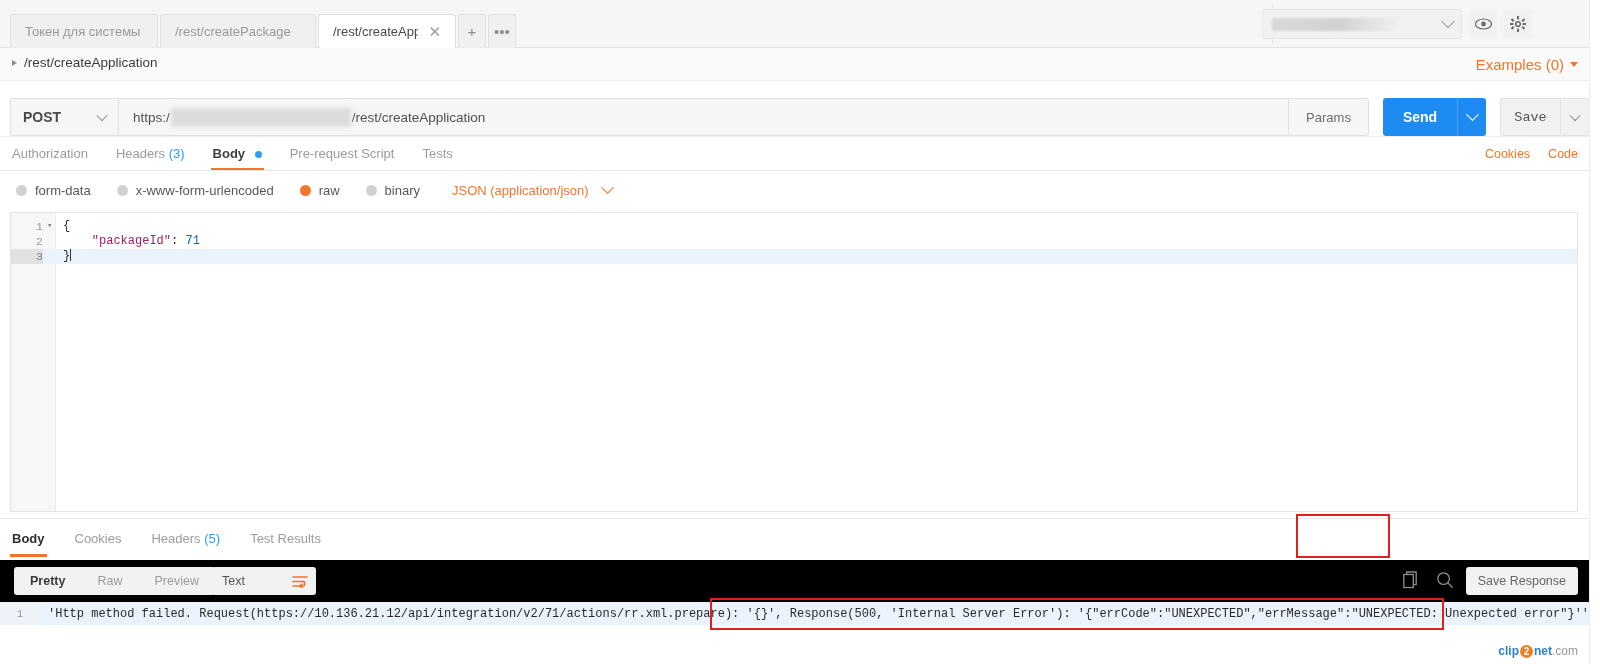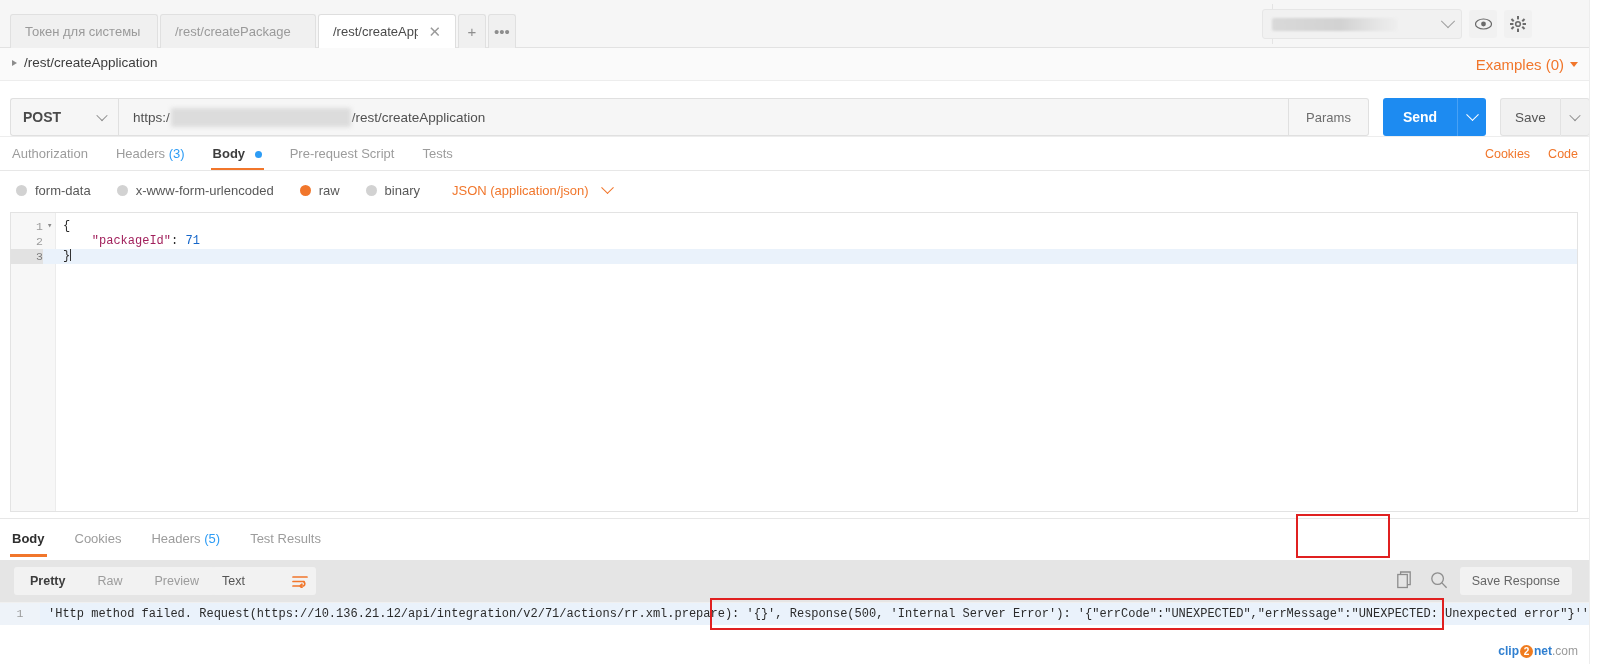--- a/index.html
+++ b/index.html
@@ -68,21 +68,21 @@
   }
   .url-blur{width:180px;height:19px;margin:0 1px;filter:blur(2px);background:#dcdcdc;border-radius:1px;}
   .params-btn{
     width:80px;height:38px;box-sizing:border-box;border:1px solid #e0e0e0;border-left:none;border-radius:0 3px 3px 0;
     background:#f6f6f6;display:flex;align-items:center;justify-content:center;font-size:13px;color:#6d6d6d;
   }
   .send-wrap{display:flex;margin-left:14px;}
   .send-btn{width:74px;height:38px;background:#1d8bf1;color:#fff;font-weight:700;font-size:14px;display:flex;align-items:center;justify-content:center;border-radius:3px 0 0 3px;}
   .send-caret{width:28px;height:38px;background:#1d8bf1;border-left:1px solid #48a1f5;border-radius:0 3px 3px 0;display:flex;align-items:center;justify-content:center;}
   .chev-white{width:8px;height:8px;border-right:1.6px solid #ffffff;border-bottom:1.6px solid #ffffff;transform:rotate(45deg) translate(-2px,-2px);}
-  .save-wrap{display:flex;margin-left:14px;}
+  .save-wrap{display:flex;margin-left:14px;font-family:Liberation Mono, monospace;}
   .save-btn{width:60px;height:38px;box-sizing:border-box;background:#f1f1f1;border:1px solid #e2e2e2;border-right:none;border-radius:3px 0 0 3px;display:flex;align-items:center;justify-content:center;font-size:13.5px;color:#555;}
   .save-caret{width:30px;height:38px;box-sizing:border-box;background:#f1f1f1;border:1px solid #e2e2e2;border-radius:0 3px 3px 0;display:flex;align-items:center;justify-content:center;}
 
   
   .subtabs{position:relative;height:33px;border-bottom:1px solid #e7e7e7;background:#fff;}
   .subtabs .inner{display:flex;align-items:flex-end;height:33px;padding-left:12px;}
   .stab{position:relative;height:33px;line-height:33px;margin-right:28px;font-size:13px;color:#9c9c9c;white-space:nowrap;}
   .stab.active{color:#3d3d3d;font-weight:600;}
   .stab.active:after{content:"";position:absolute;left:-2px;right:-2px;bottom:0;height:2px;background:#f1762b;}
   .cnt{color:#2d9cf5;}
@@ -122,21 +122,21 @@
   .rtab.active:after{content:"";position:absolute;left:-2px;right:-2px;bottom:0;height:3px;background:#f1762b;}
   .meta{position:absolute;right:22px;top:0;height:38px;display:flex;align-items:center;font-size:12.5px;color:#8e8e8e;}
   .meta .grp{margin-left:22px;white-space:nowrap;}
   .meta .val{color:#2d8ef0;font-weight:600;margin-left:4px;}
   .hl-box-status{
     position:absolute;left:1296px;top:514px;width:94px;height:44px;
     border:2px solid #e02020;box-sizing:border-box;pointer-events:none;
   }
 
   
-  .resp-tools{position:absolute;left:0;right:6px;top:560px;height:42px;background:#e5e5e5;}
+  .resp-tools{position:absolute;left:0;right:0;top:560px;height:42px;background:#000000;}
   .seg{position:absolute;left:14px;top:7px;height:28px;display:flex;background:#f2f2f2;border-radius:3px;align-items:center;}
   .seg div{height:28px;line-height:28px;padding:0 16px;font-size:12.5px;color:#9c9c9c;}
   .seg div.active{color:#3c3c3c;font-weight:600;}
   .fmt{position:absolute;left:212px;top:7px;height:28px;background:#f2f2f2;border-radius:3px;display:flex;align-items:center;padding:0 10px;font-size:12.5px;color:#555;gap:41px;}
   .wrapbtn{position:absolute;left:286px;top:7px;width:28px;height:28px;background:#f2f2f2;border-radius:3px;display:flex;align-items:center;justify-content:center;}
   .tools-right{position:absolute;right:22px;top:7px;height:28px;display:flex;align-items:center;}
   .saveresp{height:28px;line-height:28px;padding:0 12px;background:#f2f2f2;border-radius:3px;font-size:12.5px;color:#666;margin-left:12px;}
 
   
   .resp-body{position:absolute;left:0;right:10px;top:602px;bottom:0;background:#fff;border-top:1px solid #f0f0f0;}

